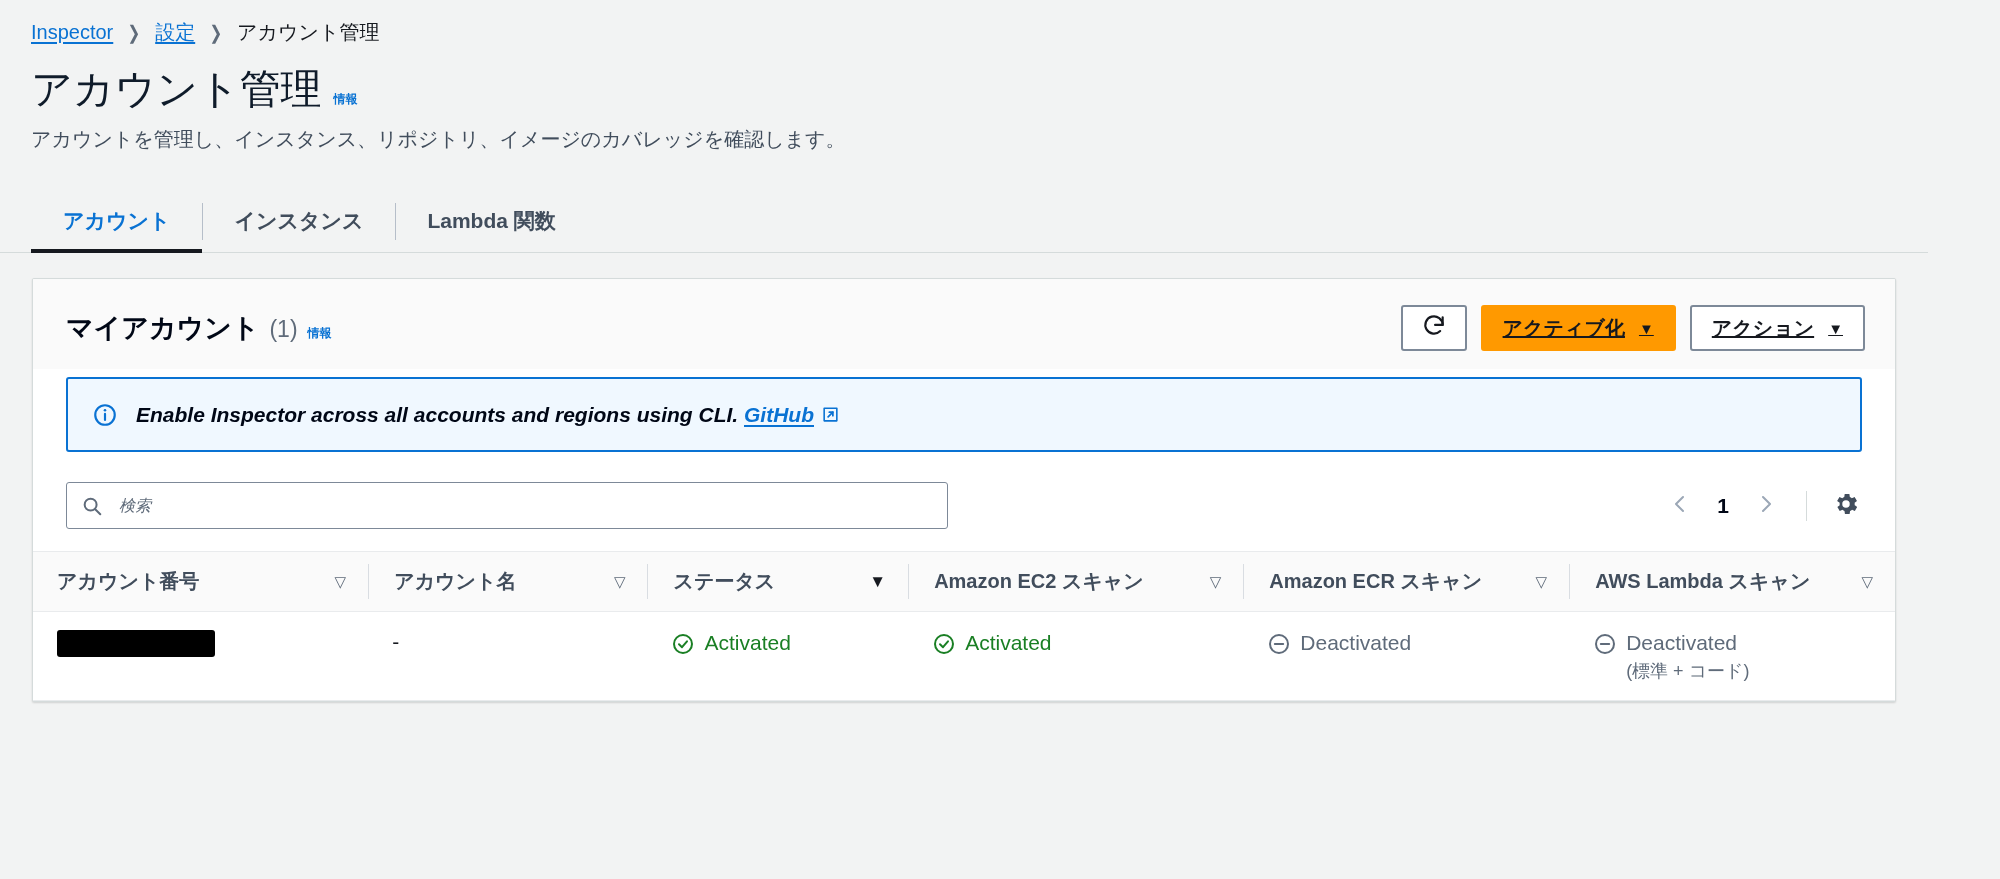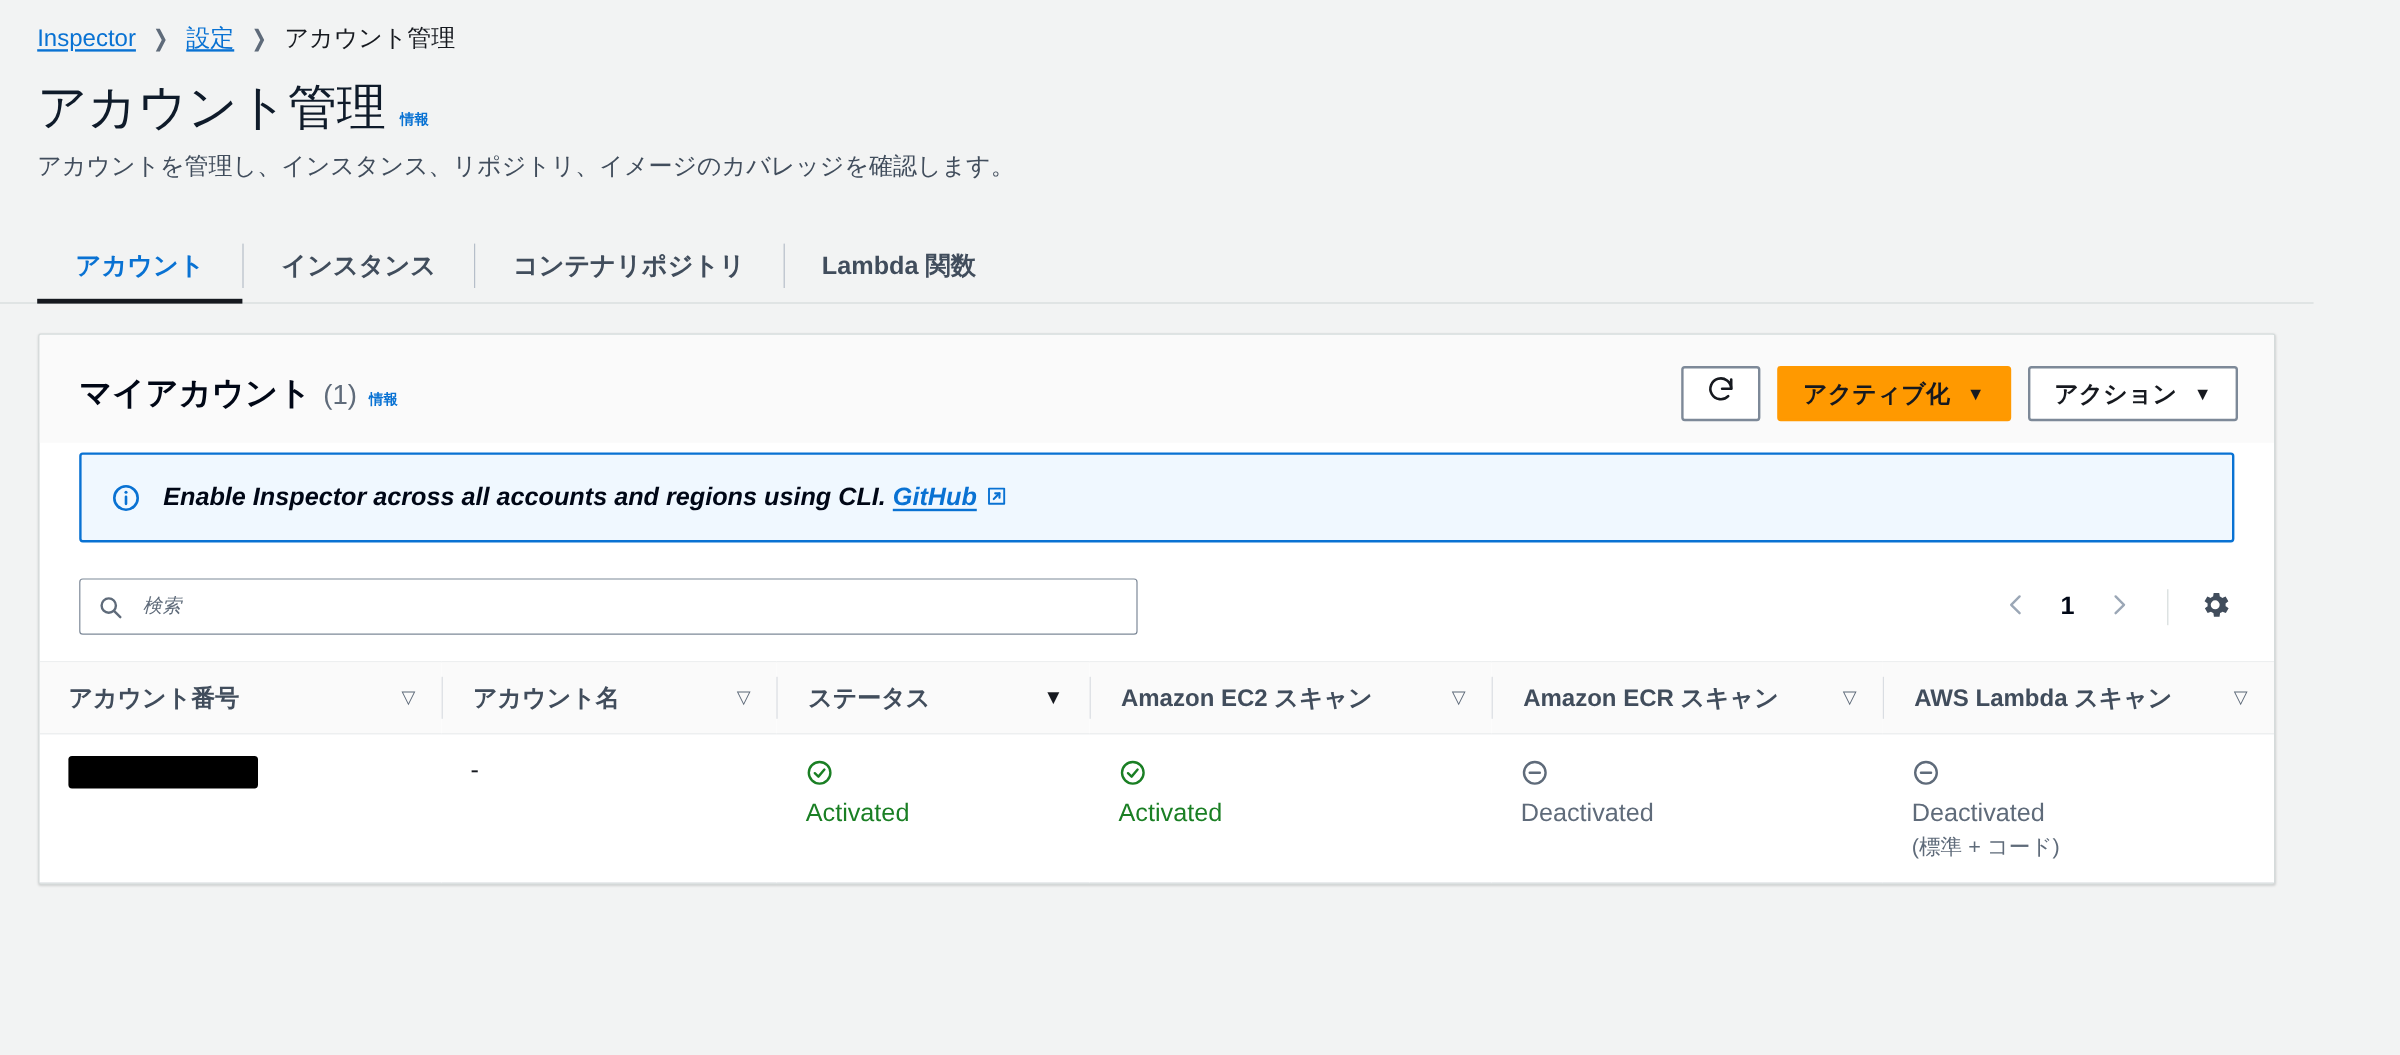--- a/index.html
+++ b/index.html
@@ -169,20 +169,21 @@
     padding: 0 20px;
     border: 2px solid #7d8998;
     border-radius: 3px;
     background: #ffffff;
     color: #16191f;
     font-family: inherit;
     font-size: 20px;
     font-weight: 700;
     cursor: pointer;
     white-space: nowrap;
+    text-decoration: underline;
   }
   .btn-icon-only { width: 66px; padding: 0; }
   .btn-primary {
     background: #ff9900;
     border-color: #ff9900;
     color: #16191f;
   }
   .caret { font-size: 15px; line-height: 1; }
 
   
@@ -355,21 +356,20 @@
     border-radius: 3px;
     vertical-align: middle;
   }
   .dash { color: #16191f; font-size: 21px; }
 
   .status {
     display: inline-flex;
     align-items: flex-start;
     gap: 9px;
     line-height: 1.25;
-    flex-direction: column;
   }
   .status-icon { flex: 0 0 auto; width: 24px; height: 24px; margin-top: 2px; }
   .status.activated { color: #1a7f24; font-size: 21px; }
   .status.deactivated { color: #5f6b7a; font-size: 21px; }
   .status-sub {
     display: block;
     font-size: 18px;
     color: #5f6b7a;
     margin-top: 3px;
   }
@@ -392,21 +392,20 @@
     <div class="page-title-row">
       <h1 class="page-title">アカウント管理</h1>
       <a class="info-link">情報</a>
     </div>
     <p class="page-desc">アカウントを管理し、インスタンス、リポジトリ、イメージのカバレッジを確認します。</p>
   </header>
 
   <div class="tabs">
     <div class="tab active">アカウント</div>
     <div class="tab">インスタンス</div>
-    <div class="tab">コンテナリポジトリ</div>
     <div class="tab">Lambda 関数</div>
   </div>
 
   <section class="card">
 
     <div class="card-header">
       <div class="card-title-row">
         <h2 class="card-title">マイアカウント</h2>
         <span class="card-count">(1)</span>
         <a class="info-link">情報</a>

